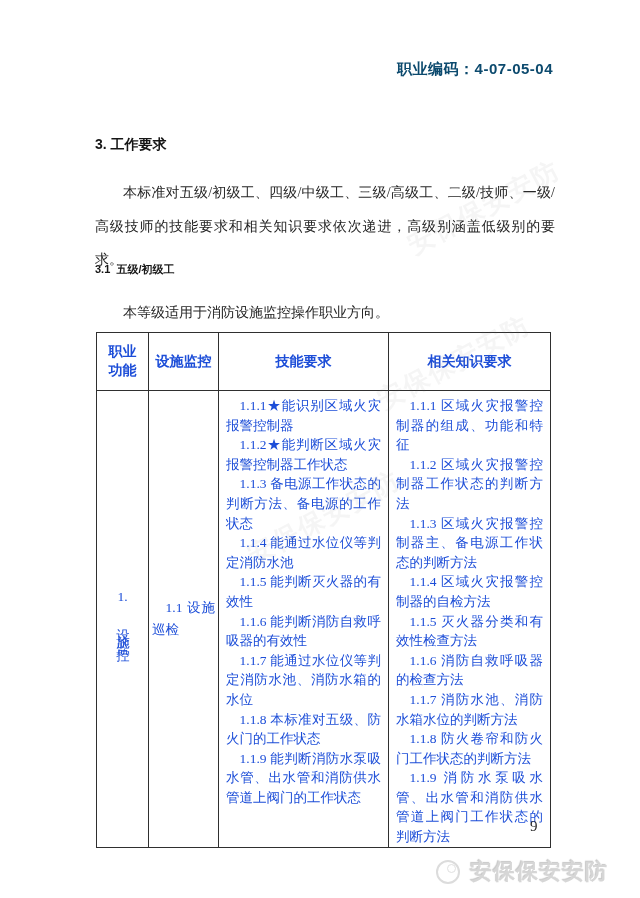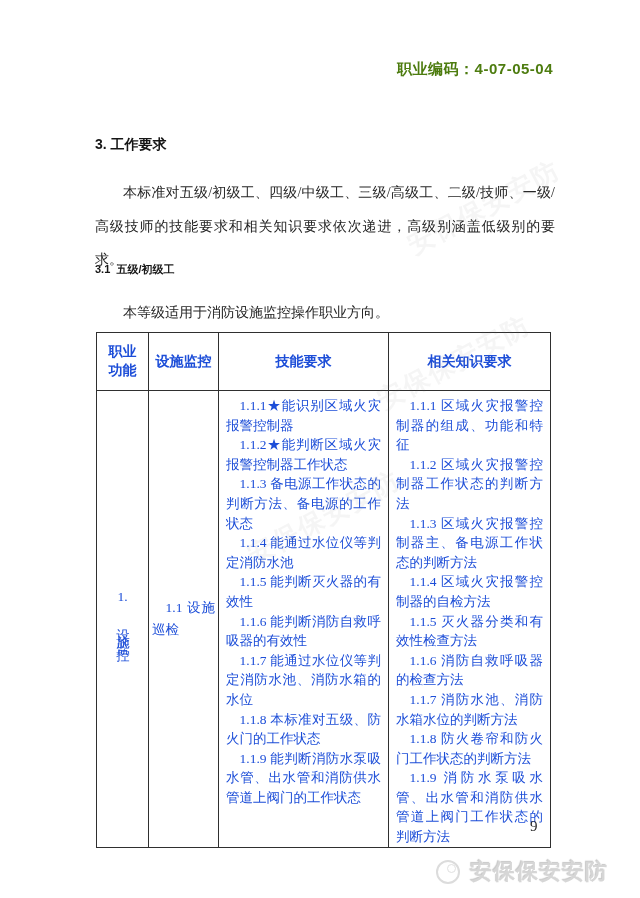--- a/index.html
+++ b/index.html
@@ -4,21 +4,21 @@
 <style>
   html,body{margin:0;padding:0;}
   body{
     width:640px;height:898px;position:relative;overflow:hidden;
     background:#ffffff;color:#222222;
     font-family:"Liberation Serif","DejaVu Serif",serif;
   }
   .header-code{
     position:absolute;top:60px;right:87px;
     font-family:"Liberation Sans","DejaVu Sans",sans-serif;
-    font-weight:bold;font-size:15px;color:#4d7c0f;letter-spacing:0.5px;
+    font-weight:bold;font-size:15px;color:#0c4a6e;letter-spacing:0.5px;
     white-space:pre-wrap;
   }
   .sec-heading{
     position:absolute;left:95px;top:136px;margin:0;
     font-family:"Liberation Sans","DejaVu Sans",sans-serif;
     font-weight:bold;font-size:14px;color:#161616;white-space:pre-wrap;
   }
   .body-para{
     position:absolute;left:95px;width:460px;margin:0;
     font-size:14px;line-height:33.5px;color:#242424;

